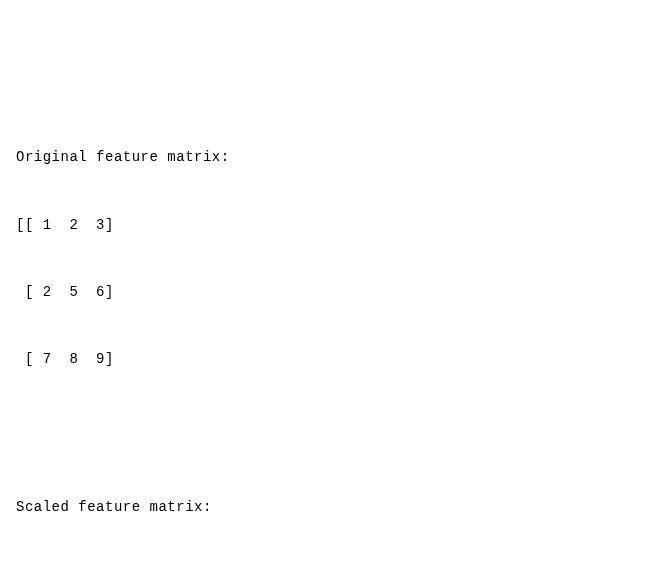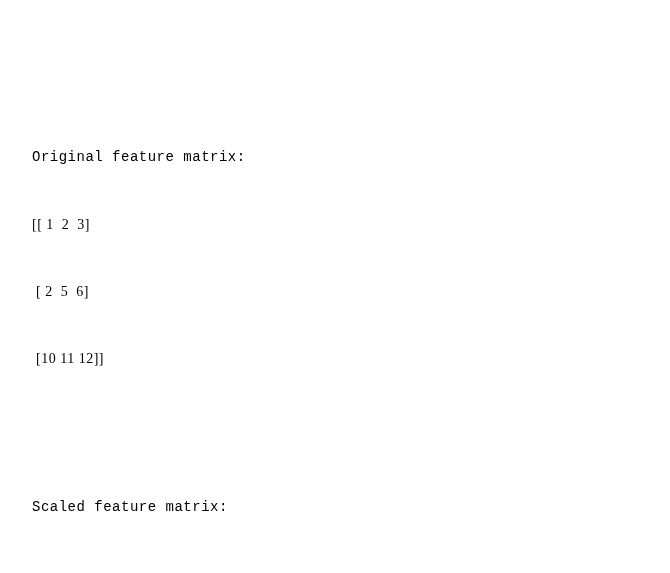--- a/index.html
+++ b/index.html
@@ -12,43 +12,41 @@
       font-family: "Courier New", Courier, monospace;
       font-size: 14px;
       line-height: 1.6;
       color: #000000;
       padding: 12px 16px;
       white-space: pre;
       letter-spacing: 0.5px;
     }
     .section {
       margin-bottom: 14px;
-      margin-left: 16px;
     }
     .section:last-child {
       margin-bottom: 0;
     }
     .title {
       display: block;
     }
     .row {
       display: block;
-      font-family: Liberation Serif, serif;
     }
   </style>
 </head>
 <body>
 
 
 
 <div class="section">
   <span class="title">Original feature matrix:</span>
   <span class="row">[[ 1  2  3]</span>
   <span class="row"> [ 2  5  6]</span>
-  <span class="row"> [10 11 12]]</span>
+  <span class="row"> [ 7  8  9]</span>
 </div>
 
 <div class="section">
   <span class="title">Scaled feature matrix:</span>
   
   
   
   
 </div>
 

